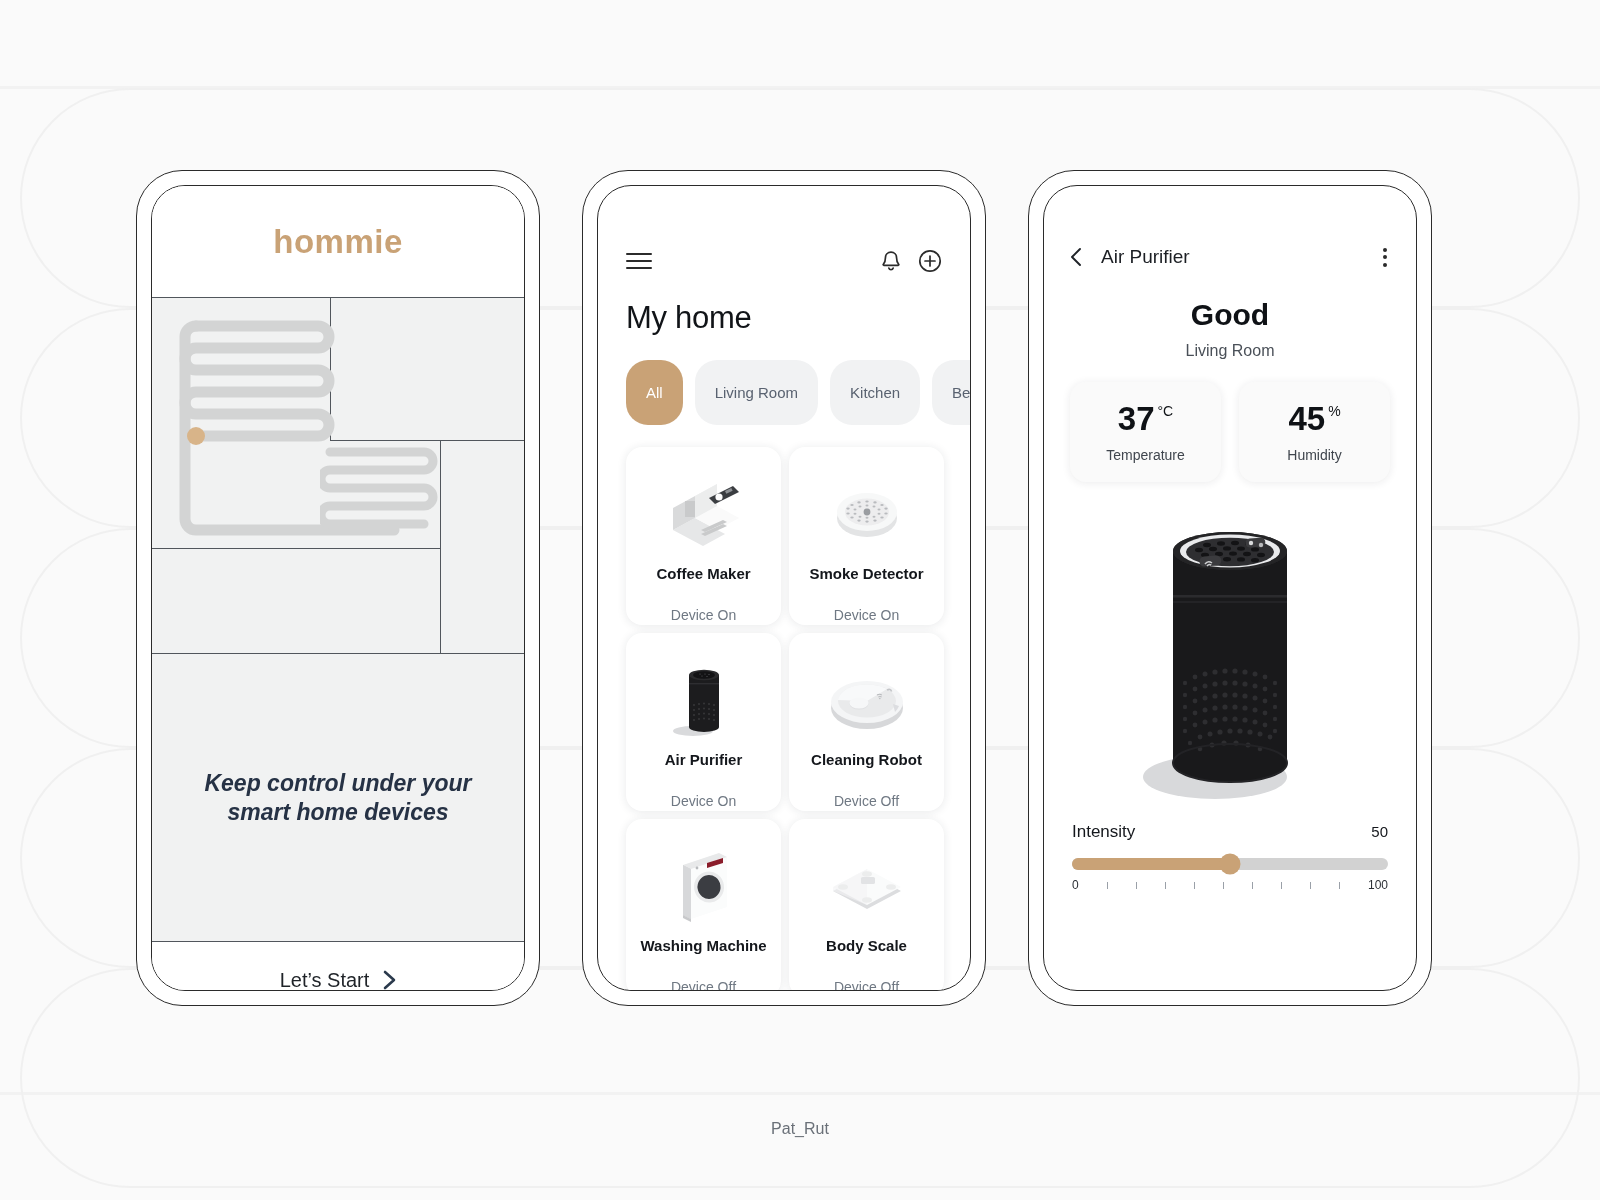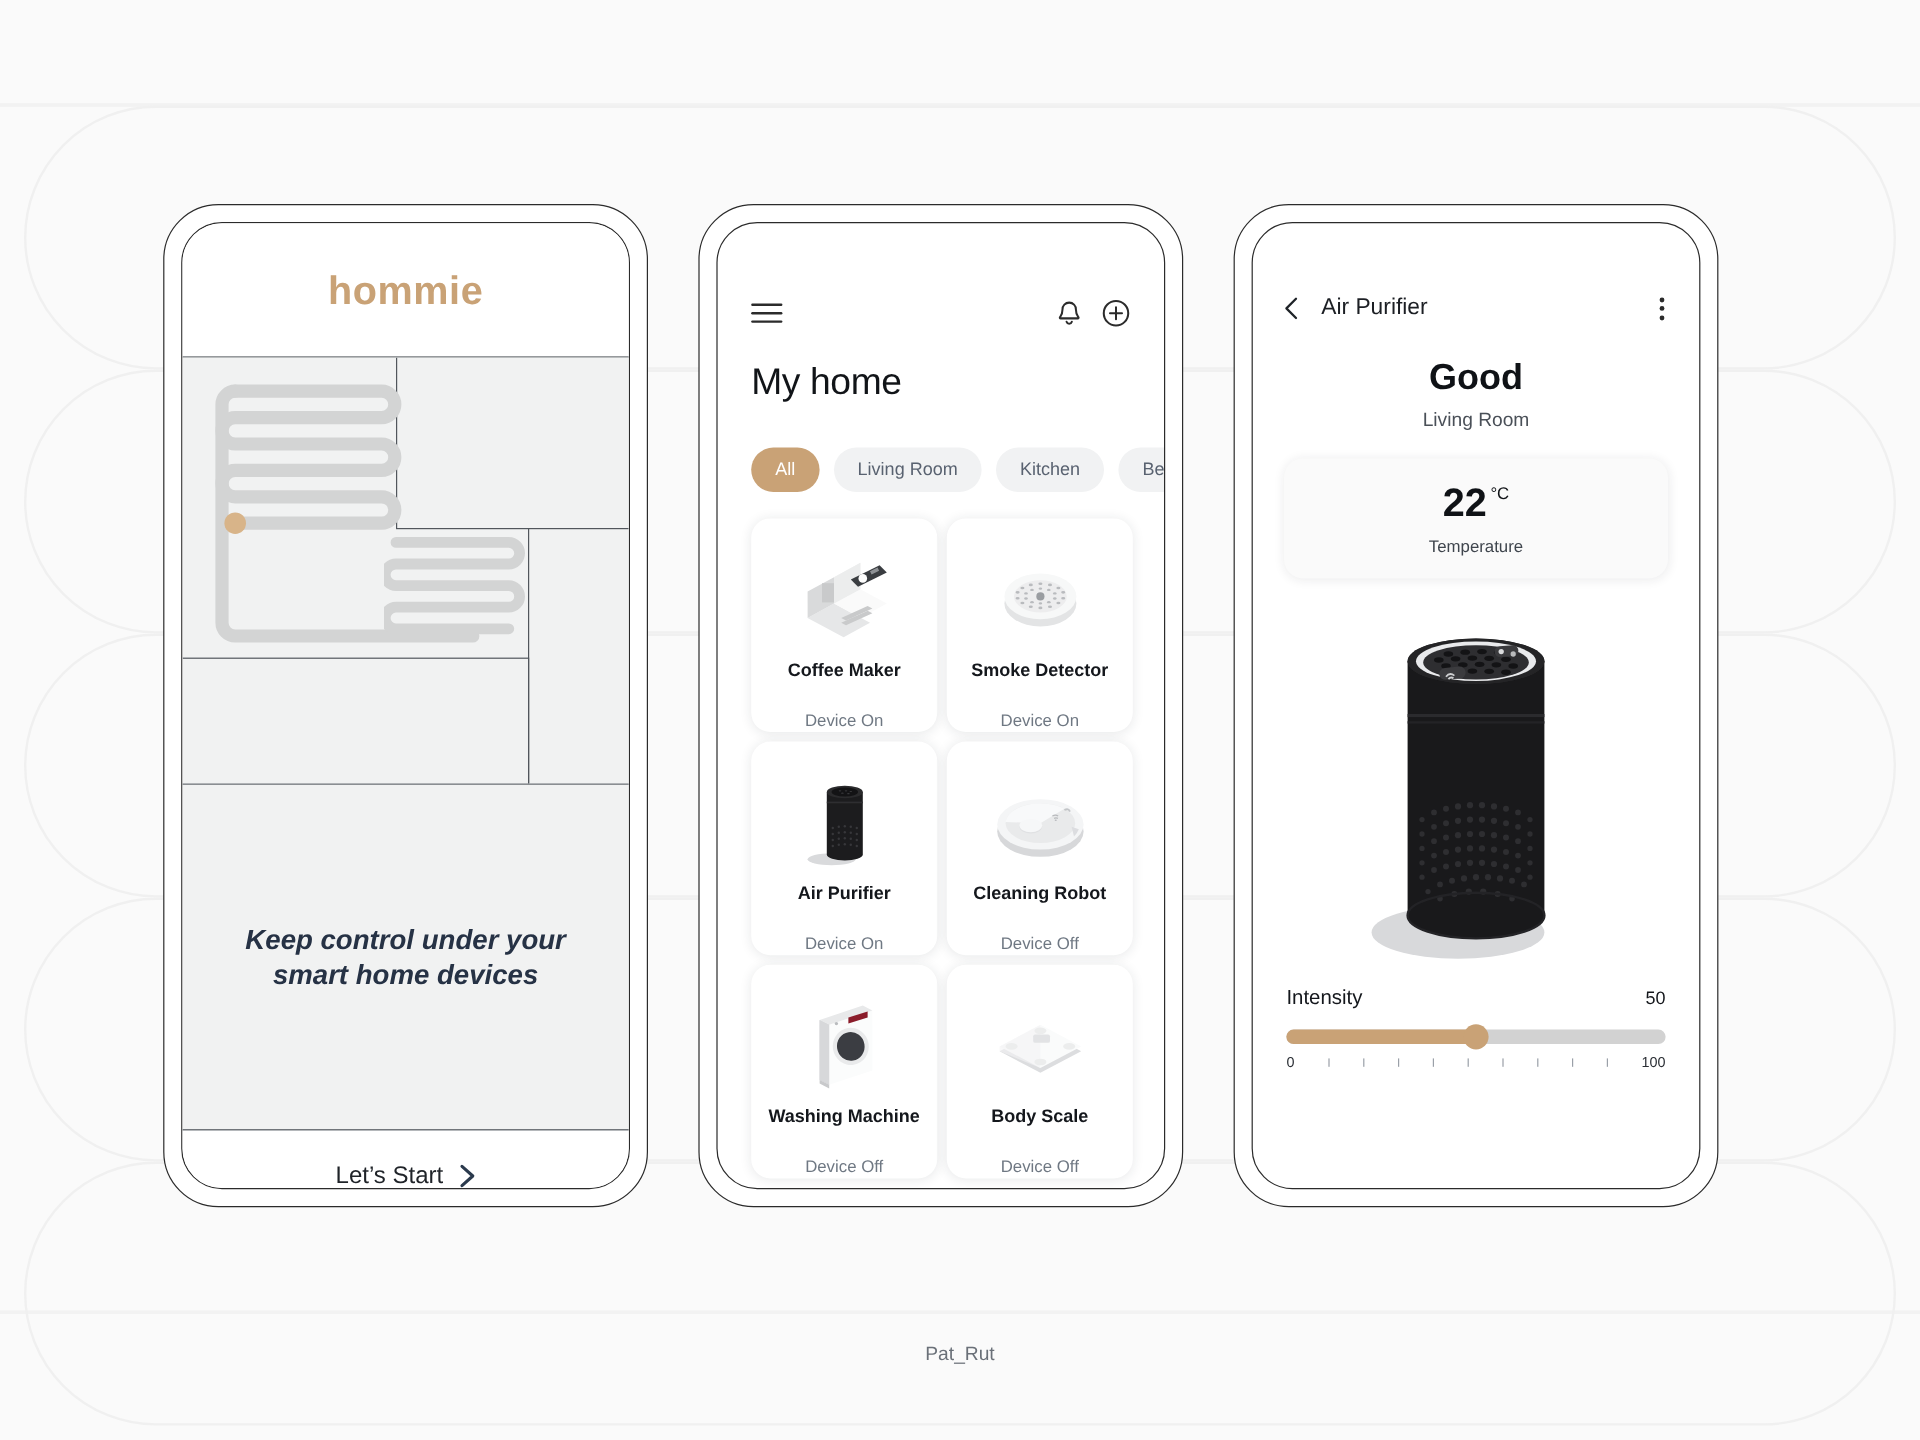--- a/index.html
+++ b/index.html
@@ -119,27 +119,26 @@
     font-size: 31px; font-weight: 500; color:#111418;
     letter-spacing:-.3px;
   }
   .chips {
     display:flex; gap:12px;
     padding: 24px 0 0 28px;
     white-space: nowrap;
   }
   .chip {
     border-radius: 22px;
-    padding: 10px 20px;
+    padding: 24px 20px;
     font-size: 15px;
     background:#f1f2f3;
     color:#596270;
     cursor:pointer;
     flex: 0 0 auto;
-    margin-top: 13px;
   }
   .chip.active { background:#c9a276; color:#ffffff; }
 
   .dev-grid {
     display:grid;
     grid-template-columns: repeat(2, 155px);
     gap: 8px;
     padding: 22px 0 0 28px;
   }
   .dev-card {
@@ -488,24 +487,31 @@
               <i></i>
           </span>
         </div>
 
         <div class="p3-status">Good</div>
         <div class="p3-room">Living Room</div>
 
         <div class="metrics">
           <div class="metric">
             <div class="metric-val">
-              <span class="metric-num">22</span>
+              <span class="metric-num">37</span>
               <span class="metric-unit">°C</span>
             </div>
             <div class="metric-label">Temperature</div>
+          </div>
+          <div class="metric">
+            <div class="metric-val">
+              <span class="metric-num">45</span>
+              <span class="metric-unit">%</span>
+            </div>
+            <div class="metric-label">Humidity</div>
           </div>
         </div>
 
         <div class="hero">
           <svg width="270" height="320" viewBox="0 0 270 320">
             <ellipse cx="120" cy="286" rx="72" ry="22" fill="#d8d9db"></ellipse>
             <path d="M78 60 h114 v212 a57 19 0 0 1 -114 0 z" fill="#19191b"></path>
             <path d="M78 60 a57 19 0 0 0 114 0 a57 19 0 0 0 -114 0 z" fill="#2a2a2c"></path>
             <ellipse cx="135" cy="60" rx="57" ry="19" fill="#242426"></ellipse>
             <ellipse cx="135" cy="60" rx="50" ry="16.4" fill="#e9eaec"></ellipse>

